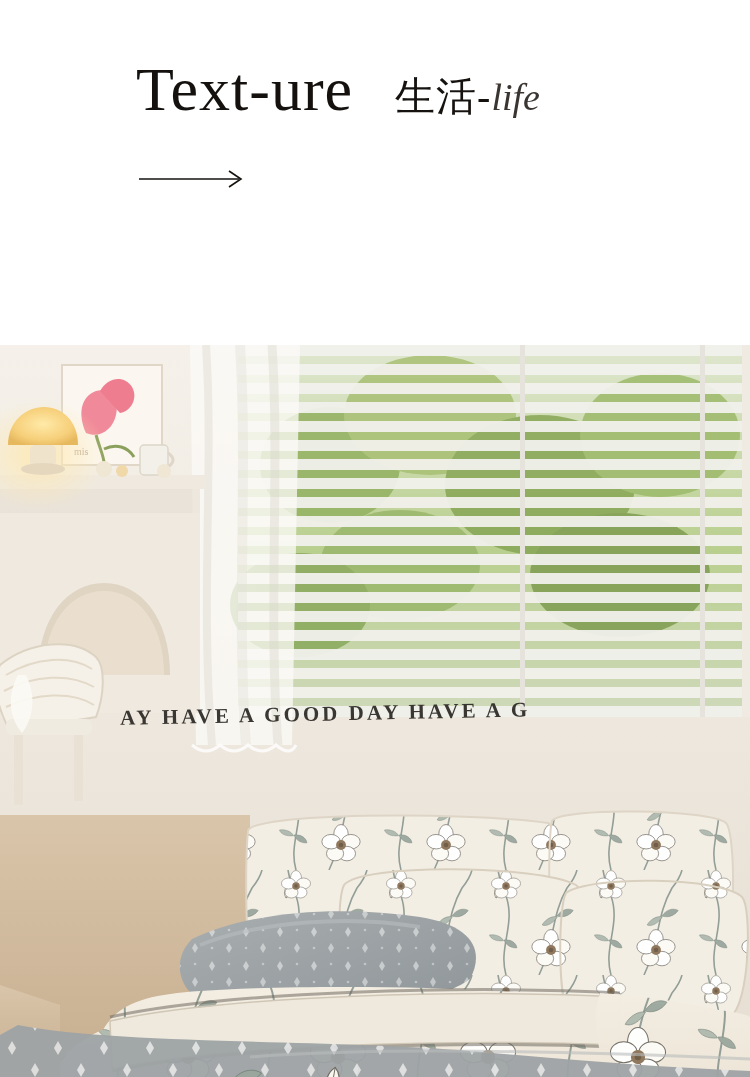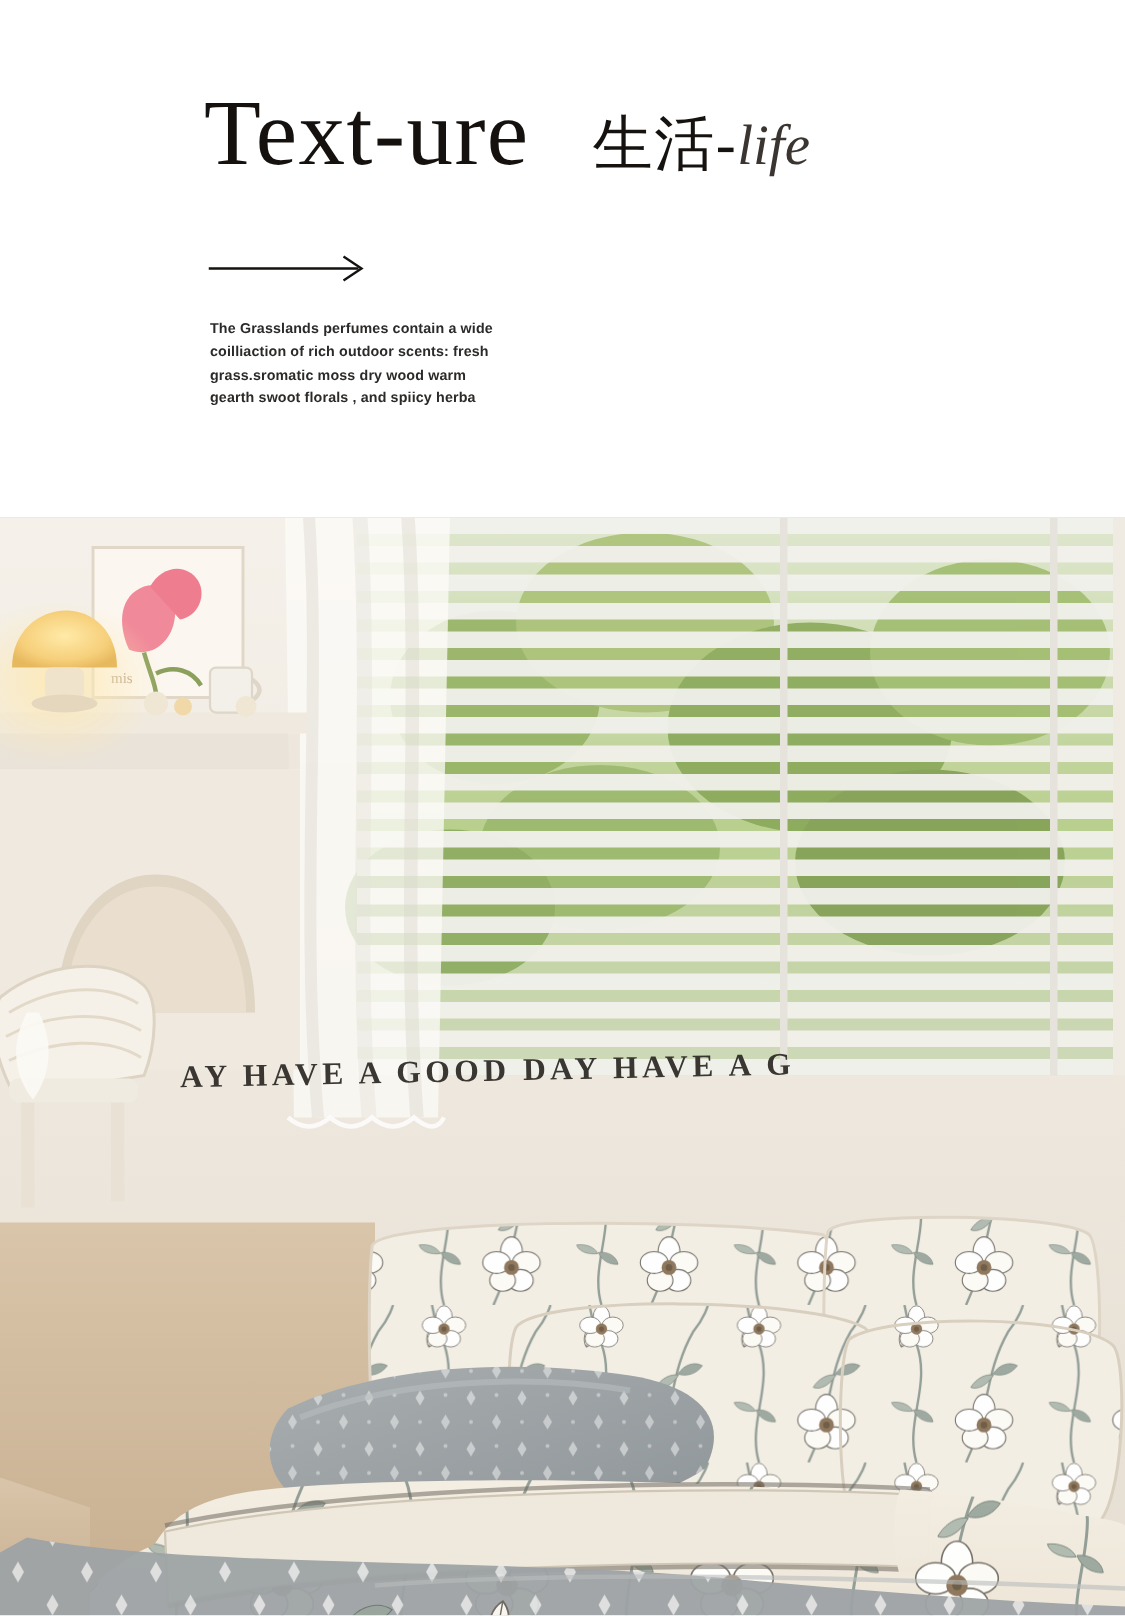--- a/index.html
+++ b/index.html
@@ -130,21 +130,20 @@
       </div>
     </div>
 
     <div class="arrow">
       <svg width="110" height="22" viewBox="0 0 110 22">
         <line x1="0" y1="11" x2="100" y2="11" stroke="#15120f" stroke-width="1.6"></line>
         <polyline points="90,3 102,11 90,19" fill="none" stroke="#15120f" stroke-width="1.6"></polyline>
       </svg>
     </div>
 
-    <div class="desc">The Grasslands perfumes contain a wide coilliaction of rich outdoor scents: fresh grass.sromatic moss dry wood warm gearth swoot florals , and spiicy herba</div>
   </div>
 
   <div class="photo">
     <svg width="750" height="732" viewBox="0 0 750 732" preserveAspectRatio="none">
       <defs>
         <linearGradient id="wallG" x1="0" y1="0" x2="0" y2="1">
           <stop offset="0%" stop-color="#f5f1ea"></stop>
           <stop offset="100%" stop-color="#e6ded2"></stop>
         </linearGradient>
         <linearGradient id="windowG" x1="0" y1="0" x2="0" y2="1">

